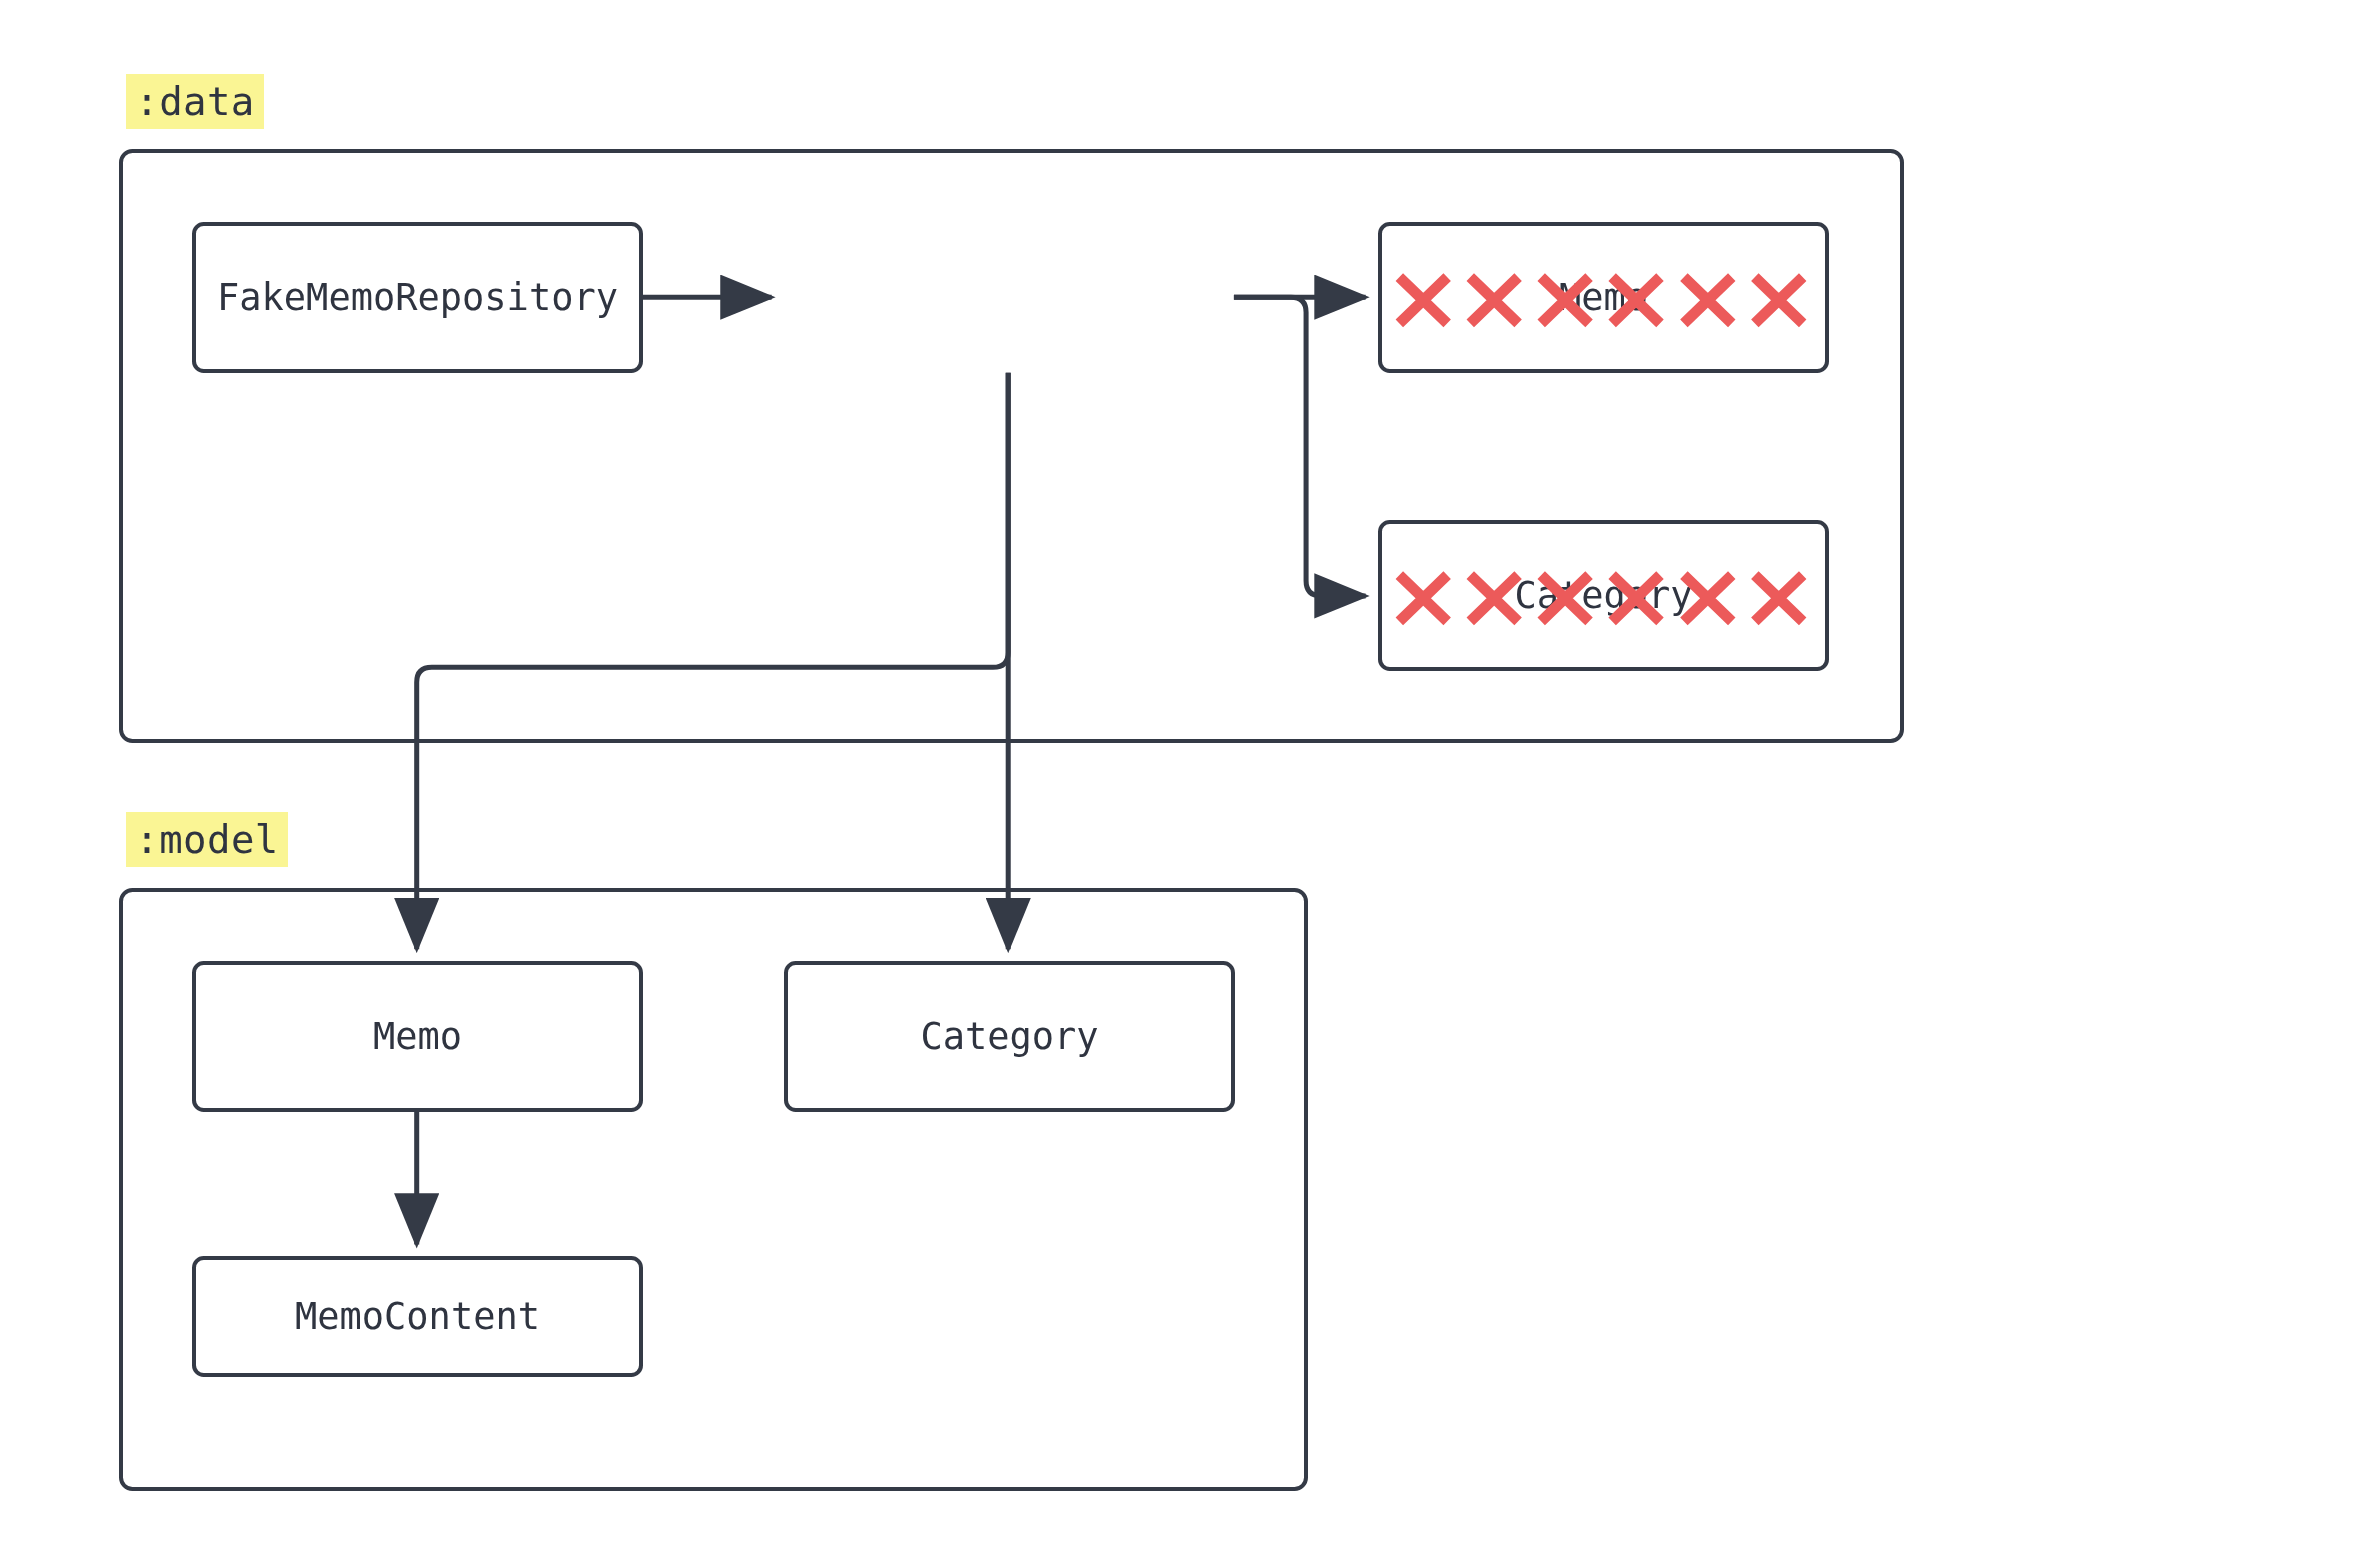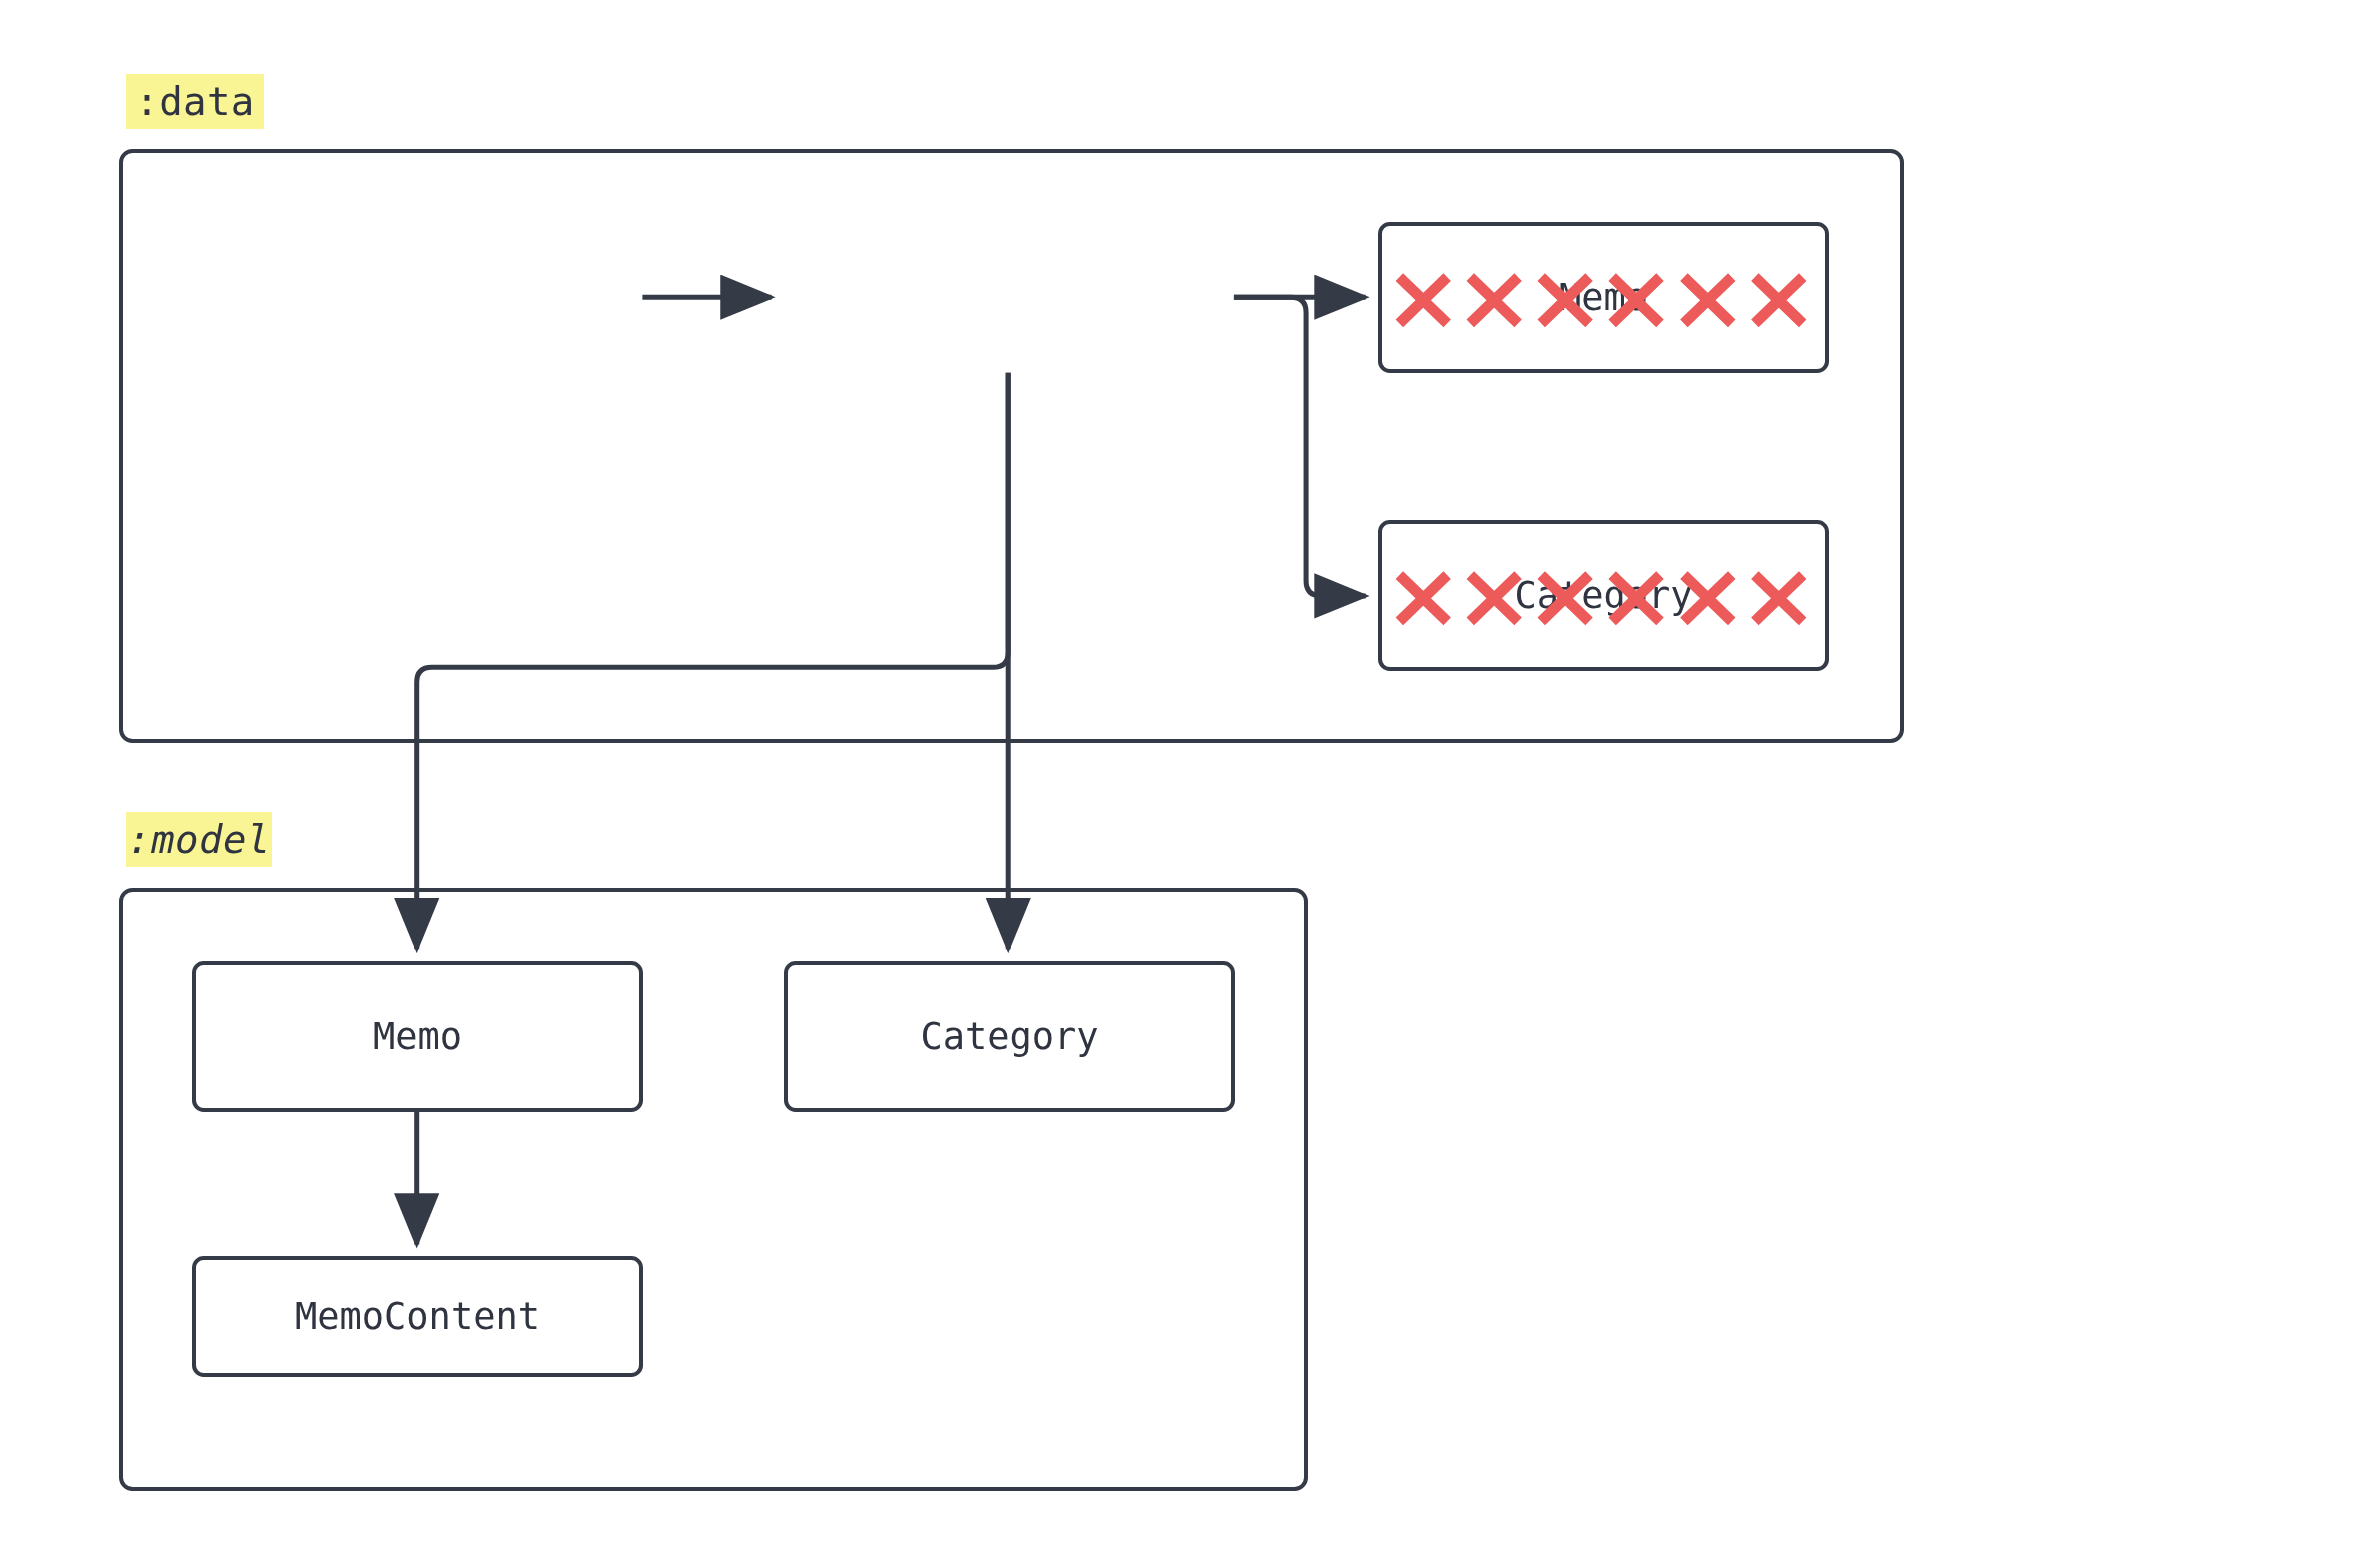--- a/index.html
+++ b/index.html
@@ -111,24 +111,27 @@
 
     <g>
       <path d="M 443,1325 L 443,1483" fill="none" stroke="#343a46" stroke-width="6" marker-end="url(#arrowhead)"></path>
     </g>
   </svg>
 
   <div class="group-label" style="left:81px; top:74px; width:138px; height:55px;">:data</div>
 
   <div class="group-box" style="left:74px; top:149px; width:1785px; height:594px;"></div>
 
-  <div class="group-label" style="left:81px; top:812px; width:146px; height:55px;font-style:italic;">:model</div>
+  <div class="group-label" style="left:81px; top:812px; width:162px; height:55px;">:model</div>
 
   <div class="group-box" style="left:74px; top:888px; width:1189px; height:603px;"></div>
 
+  <div class="node" style="left:147px; top:222px; width:451px; height:151px;">
+    <span class="node-label">FakeMemoRepository</span>
+  </div>
 
 
   <div class="node" style="left:1333px; top:222px; width:451px; height:151px;">
     <span class="node-label">Memo</span>
     <svg class="strike-layer" viewBox="0 0 537 180" preserveAspectRatio="none" xmlns="http://www.w3.org/2000/svg">
       <g stroke="#ec5a5a" stroke-width="13" stroke-linecap="butt">
         <path d="M21,62 L79,118 M79,62 L21,118"></path>
         <path d="M107,62 L165,118 M165,62 L107,118"></path>
         <path d="M193,62 L251,118 M251,62 L193,118"></path>
         <path d="M279,62 L337,118 M337,62 L279,118"></path>

